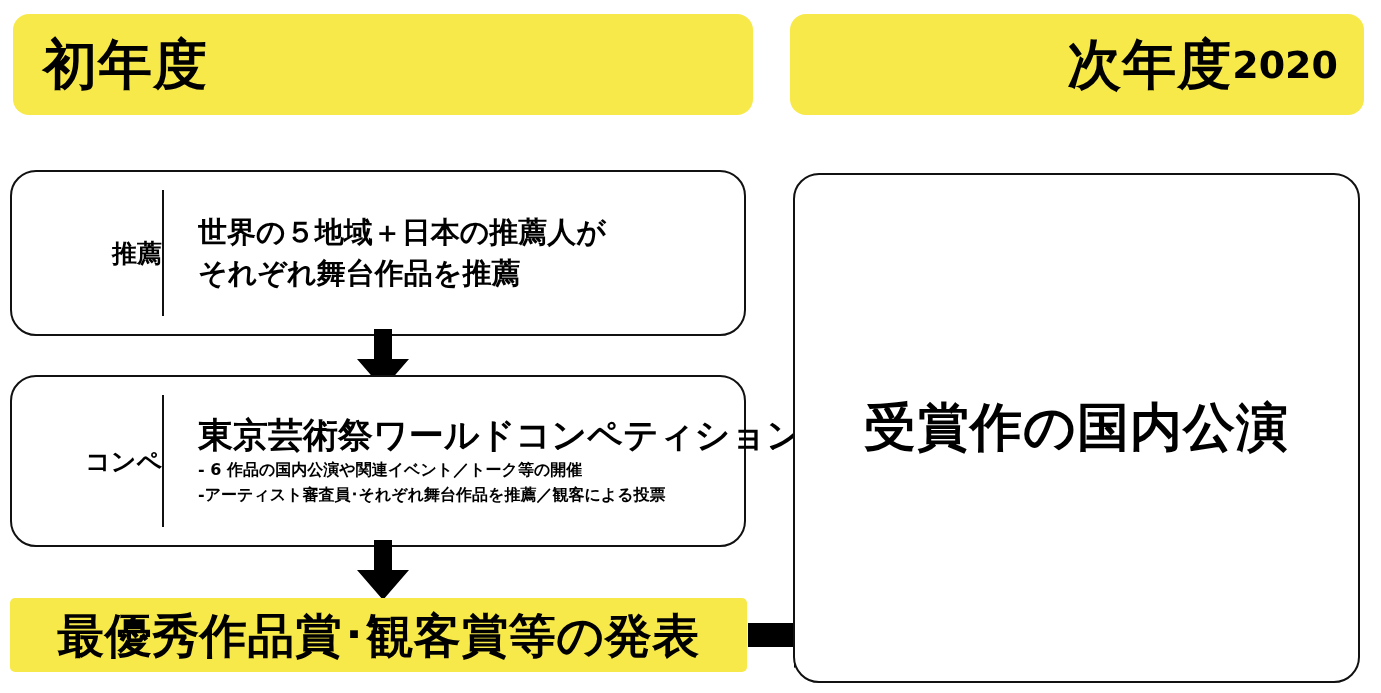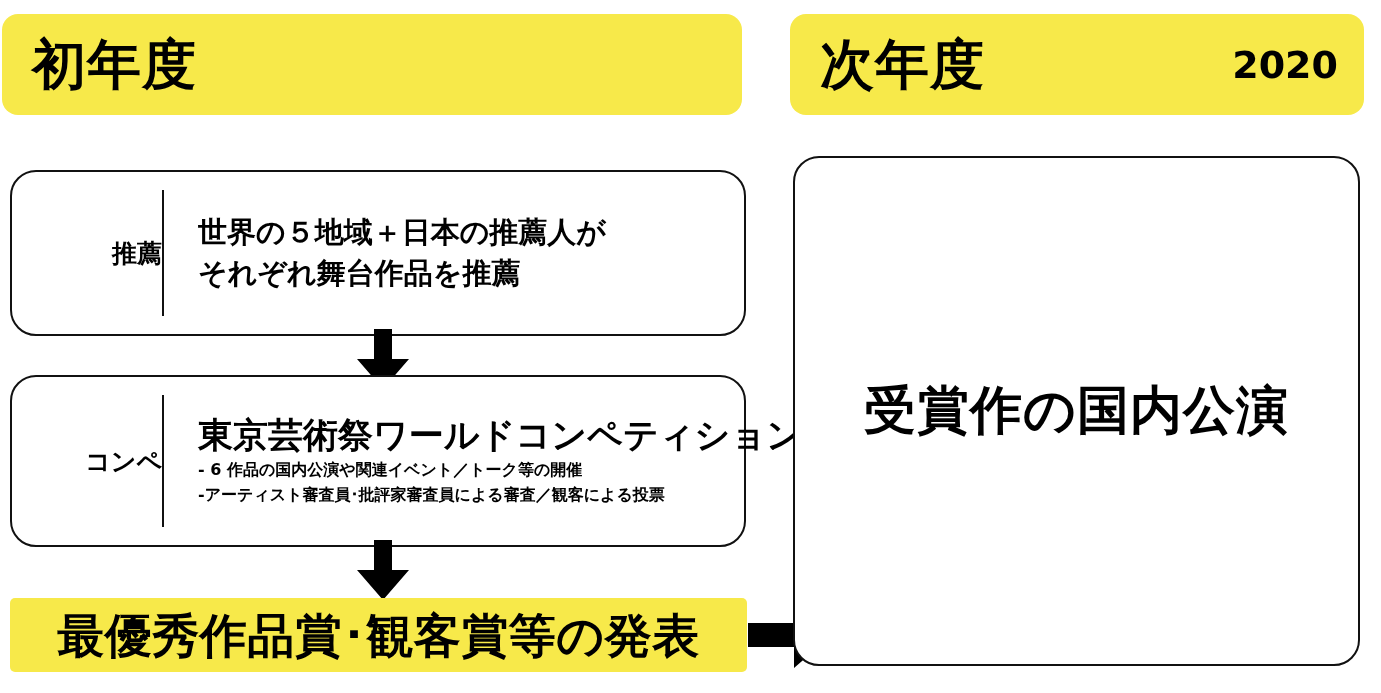--- a/index.html
+++ b/index.html
@@ -39,34 +39,34 @@
   }
   .year-header .yh-year {
     font-weight: 700;
     font-size: 38px;
     line-height: 1;
     color: #000000;
     letter-spacing: 0px;
     white-space: nowrap;
   }
 
-  #header-left  { left: 2px;  top: 14px; width: 740px;  height: 101px; padding: 0 26px 0 30px; }
-  #header-right { left: 790px; top: 14px; width: 574px;  height: 101px; padding: 0 26px 0 30px; }
+  #header-left  { left: 13px;  top: 14px; width: 740px;  height: 101px; padding: 0 26px 0 30px; }
+  #header-right { left: 790px; top: 14px; width: 574px;  height: 101px; padding: 0 26px 0 30px; justify-content: flex-end; }
 
   
   .stage-box {
     position: absolute;
     background: #ffffff;
     border: 2.5px solid #111111;
     border-radius: 26px;
     box-sizing: border-box;
   }
   #box-suisen { left: 10px; top: 170px; width: 736px; height: 166px; }
   #box-compe  { left: 10px; top: 375px; width: 736px; height: 172px; }
-  #box-right  { left: 793px; top: 156px; width: 567px; height: 510px; }
+  #box-right  { left: 793px; top: 173px; width: 567px; height: 510px; }
 
   .stage-inner {
     position: absolute;
     inset: 0;
     display: flex;
     align-items: center;
   }
   .stage-tag {
     width: 150px;
     flex: 0 0 150px;
@@ -196,21 +196,21 @@
     </svg>
   </div>
 
   <div class="stage-box" id="box-compe">
     <div class="stage-inner">
       <div class="stage-tag">コンペ</div>
       <div class="stage-divider"></div>
       <div class="stage-body">
         <div class="body-heading">東京芸術祭ワールドコンペティション</div>
         <div class="body-bullet">- 6 作品の国内公演や関連イベント／トーク等の開催</div>
-        <div class="body-bullet">-アーティスト審査員･批評家審査員による審査／観客による投票</div>
+        <div class="body-bullet">-アーティスト審査員･それぞれ舞台作品を推薦／観客による投票</div>
       </div>
     </div>
   </div>
 
   <div class="arrow-down" id="arrow-down-2">
     <svg viewBox="0 0 70 62" xmlns="http://www.w3.org/2000/svg">
       <polygon points="26,0 44,0 44,30 61,30 35,60 9,30 26,30" fill="#000000"></polygon>
     </svg>
   </div>
 

